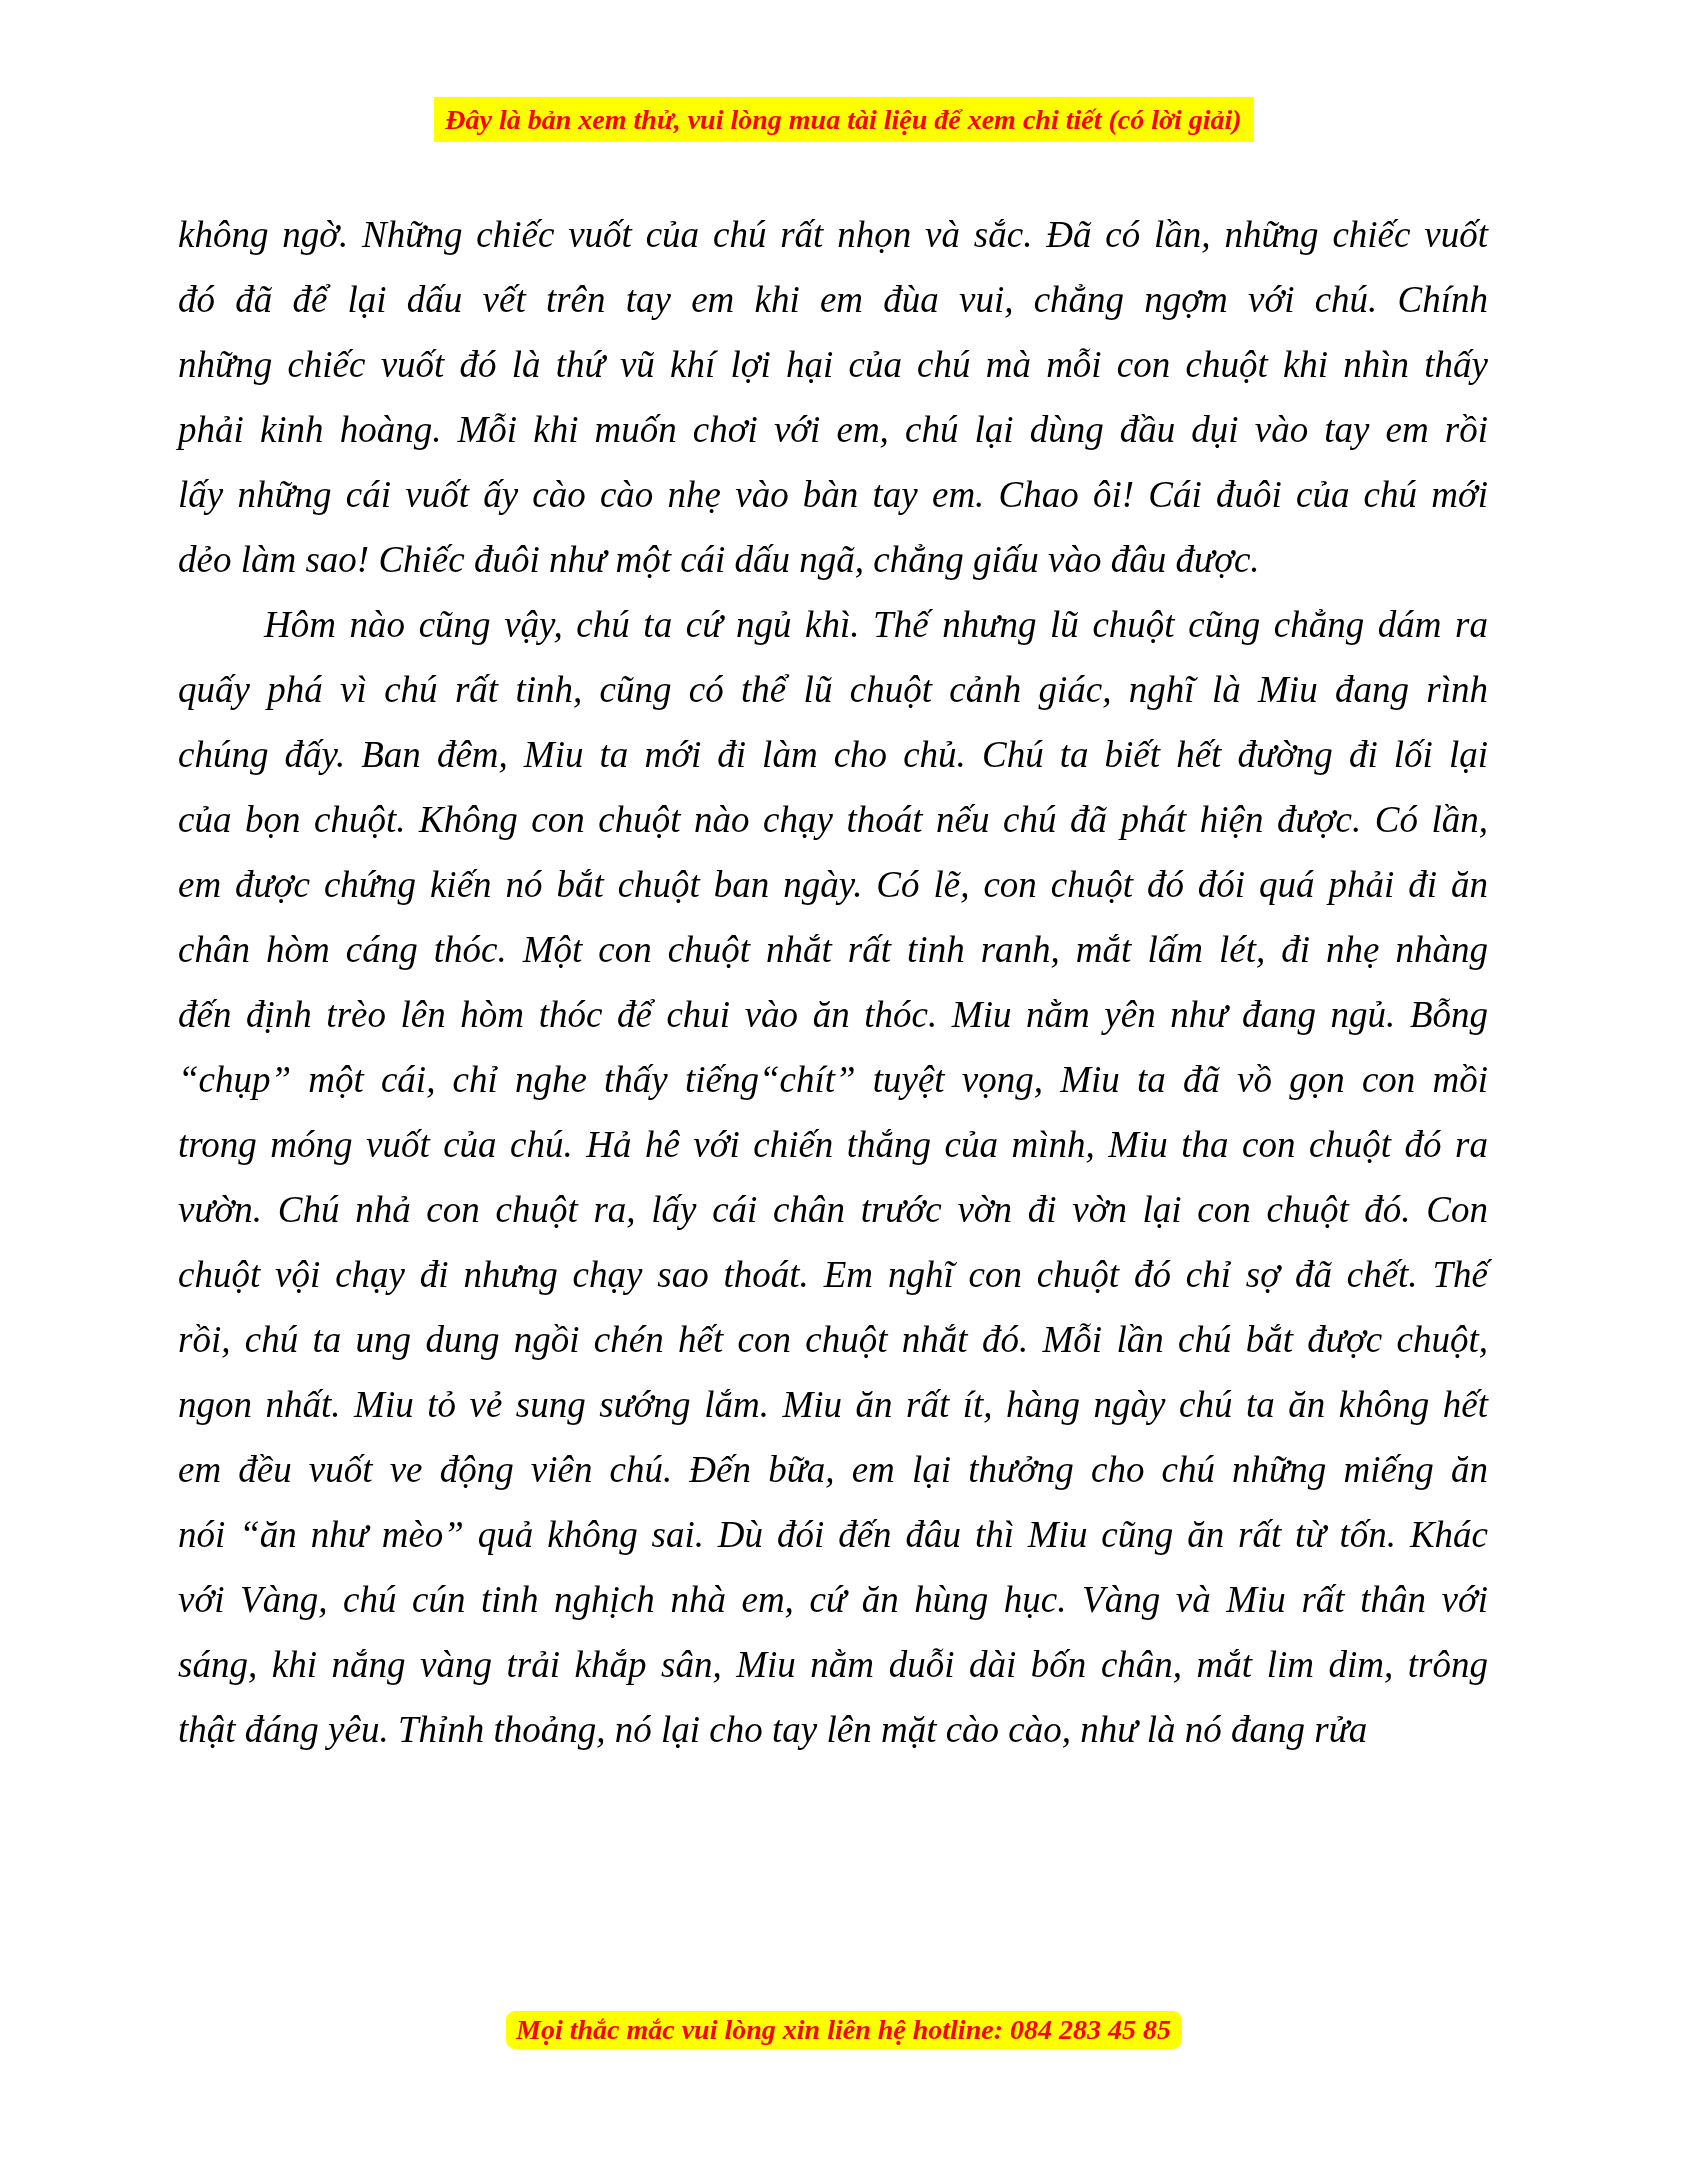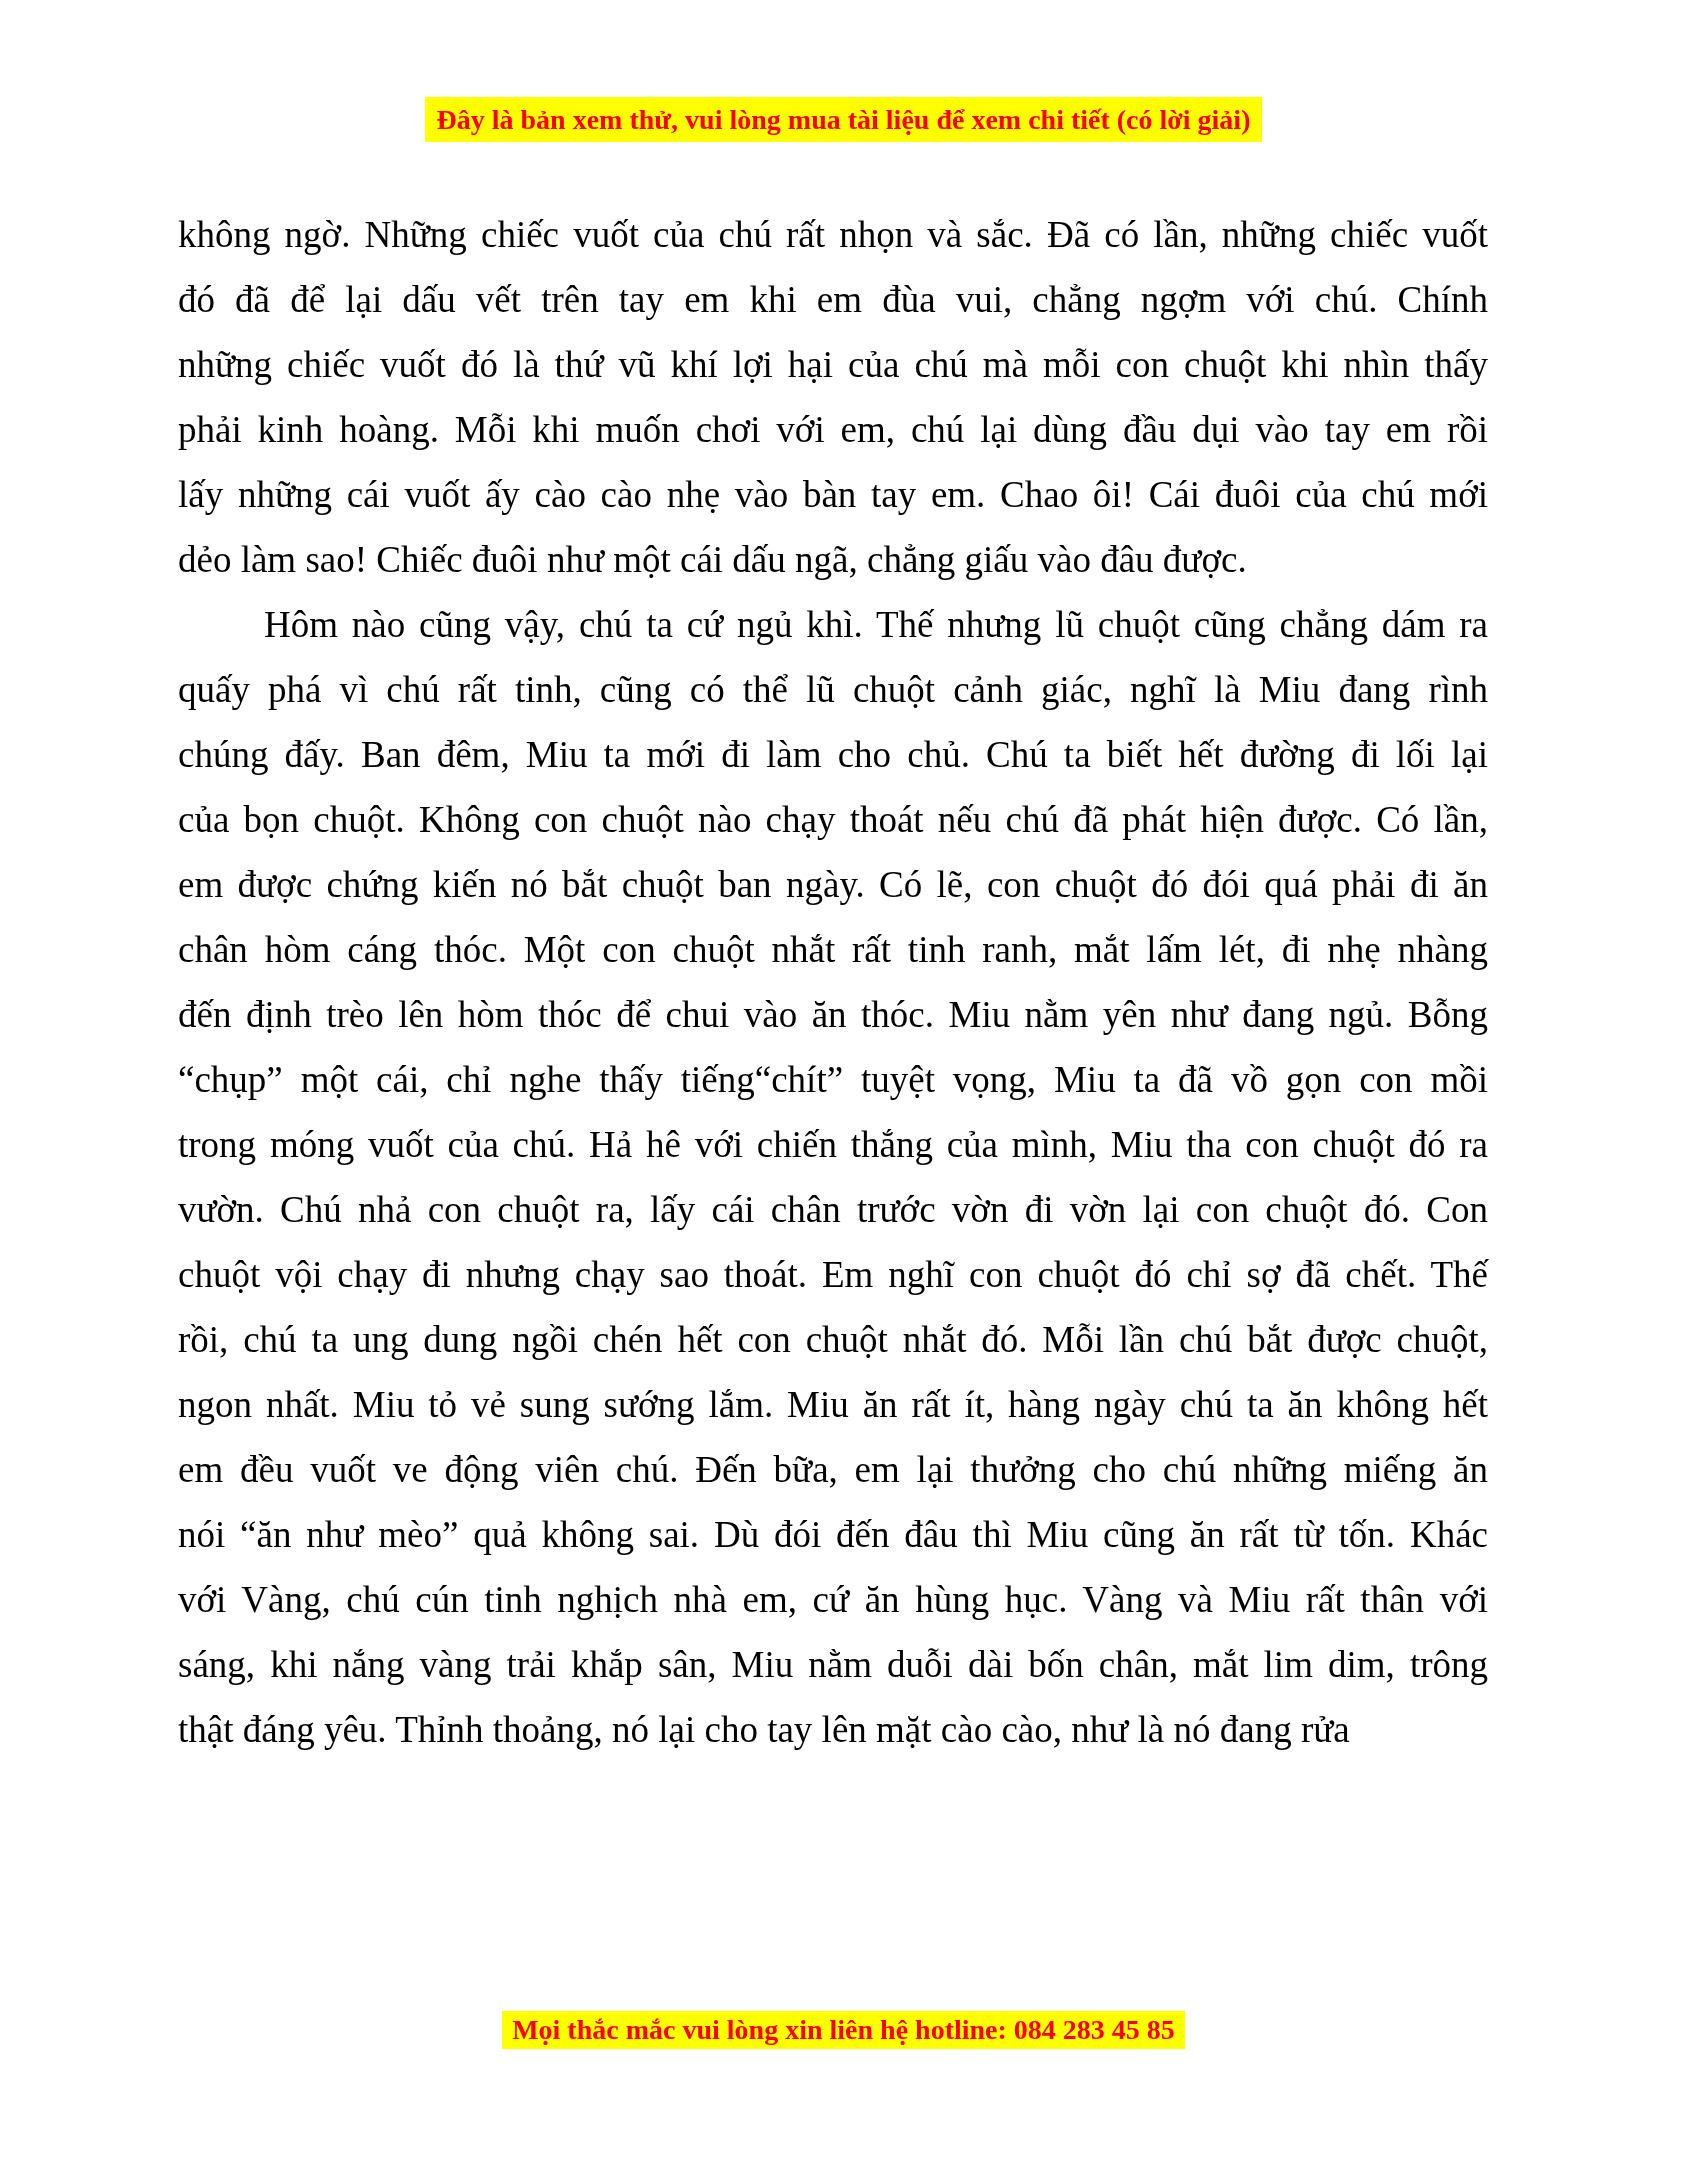--- a/index.html
+++ b/index.html
@@ -8,20 +8,21 @@
     background: #e8e8e8;
   }
   .page {
     position: relative;
     width: 1687px;
     height: 2183px;
     margin: 0 auto;
     background: var(--page-bg, #ffffff);
     font-family: "Liberation Serif", "DejaVu Serif", serif;
     overflow: hidden;
+    font-style: italic;
   }
   .banner {
     position: absolute;
     left: 50%;
     transform: translateX(-50%);
     background: var(--highlight, #ffff00);
     color: var(--accent, #ff0000);
     font-weight: bold;
     white-space: nowrap;
   }
@@ -29,20 +30,21 @@
     top: 97px;
     font-size: 28px;
     line-height: 32px;
     padding: 6.6px 12px;
   }
   .footer-banner {
     top: 2011px;
     font-size: 28px;
     line-height: 30px;
     padding: 4px 10.6px;
+    border-radius: 9px;
   }
   .body-text {
     position: absolute;
     top: 202px;
     left: 178px;
     width: 1310px;
     color: var(--ink, #000000);
     font-size: 37px;
     line-height: 65px;
   }

